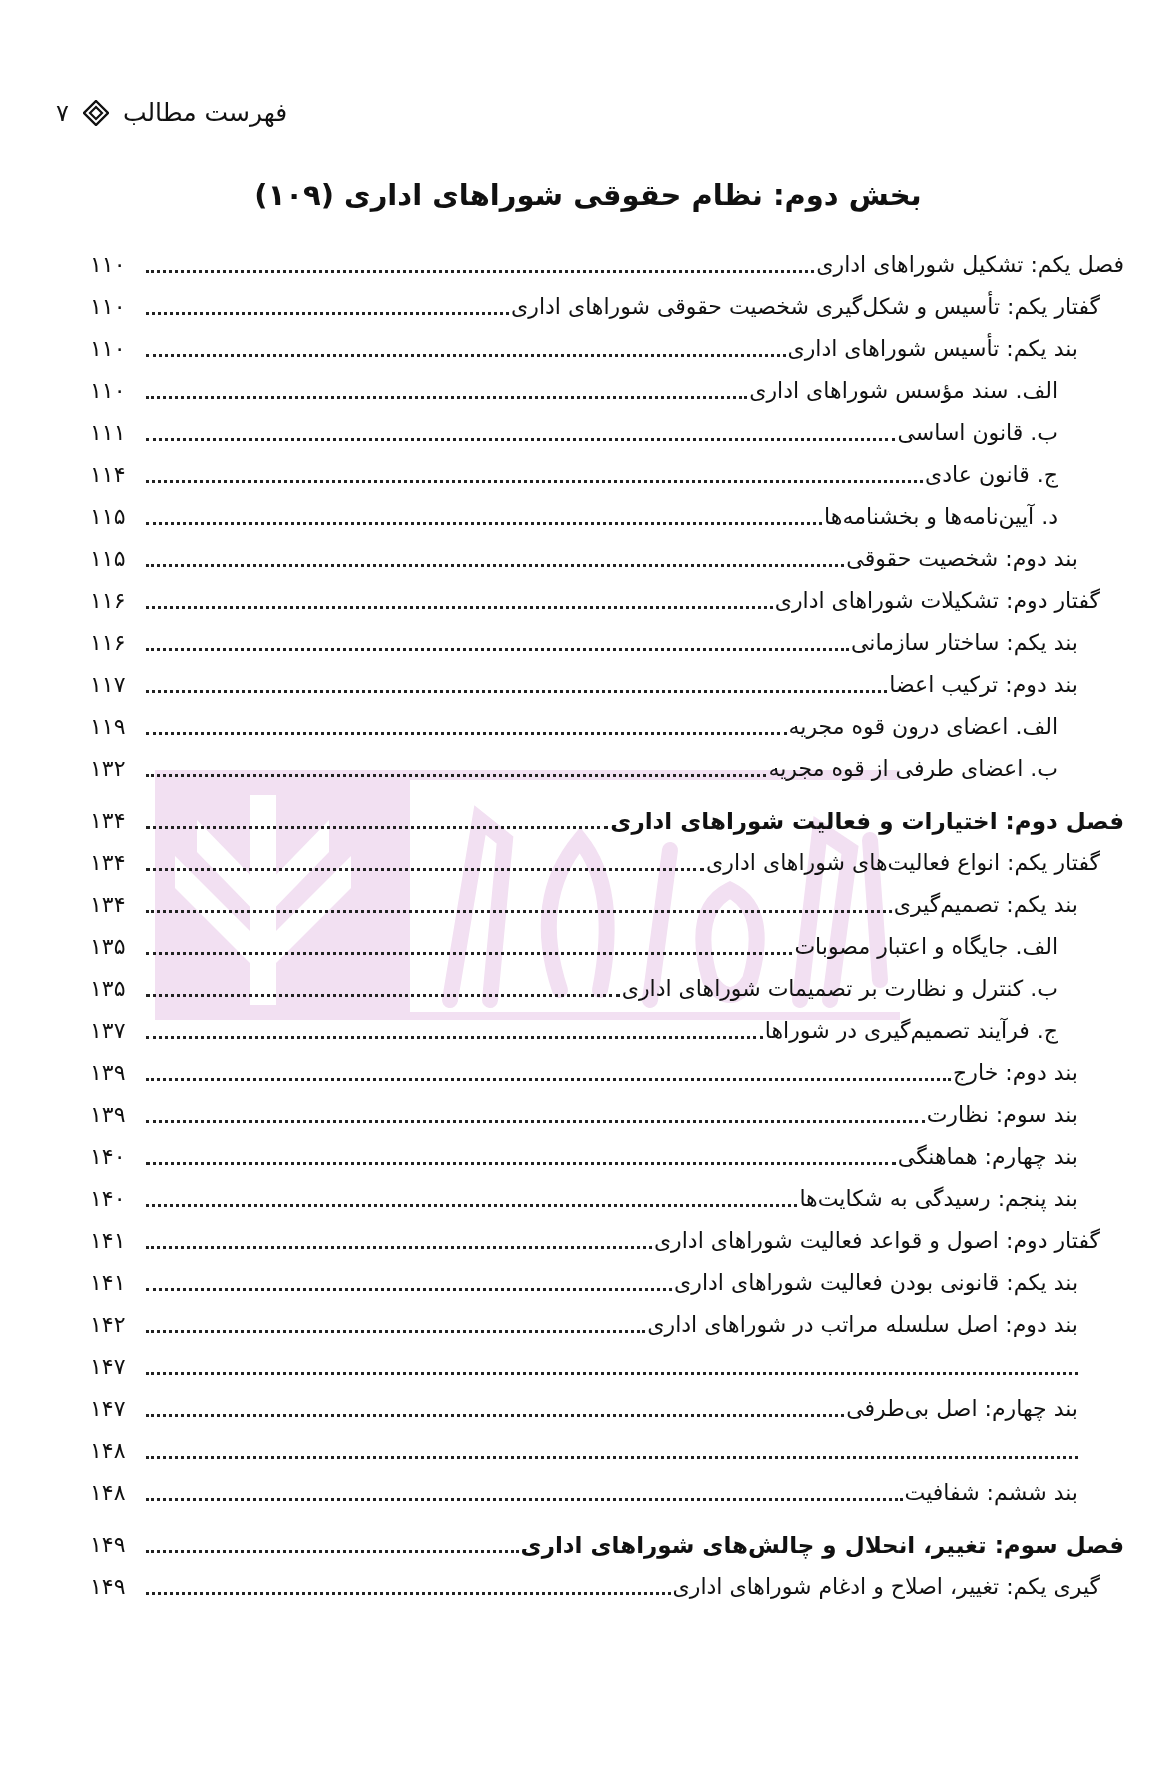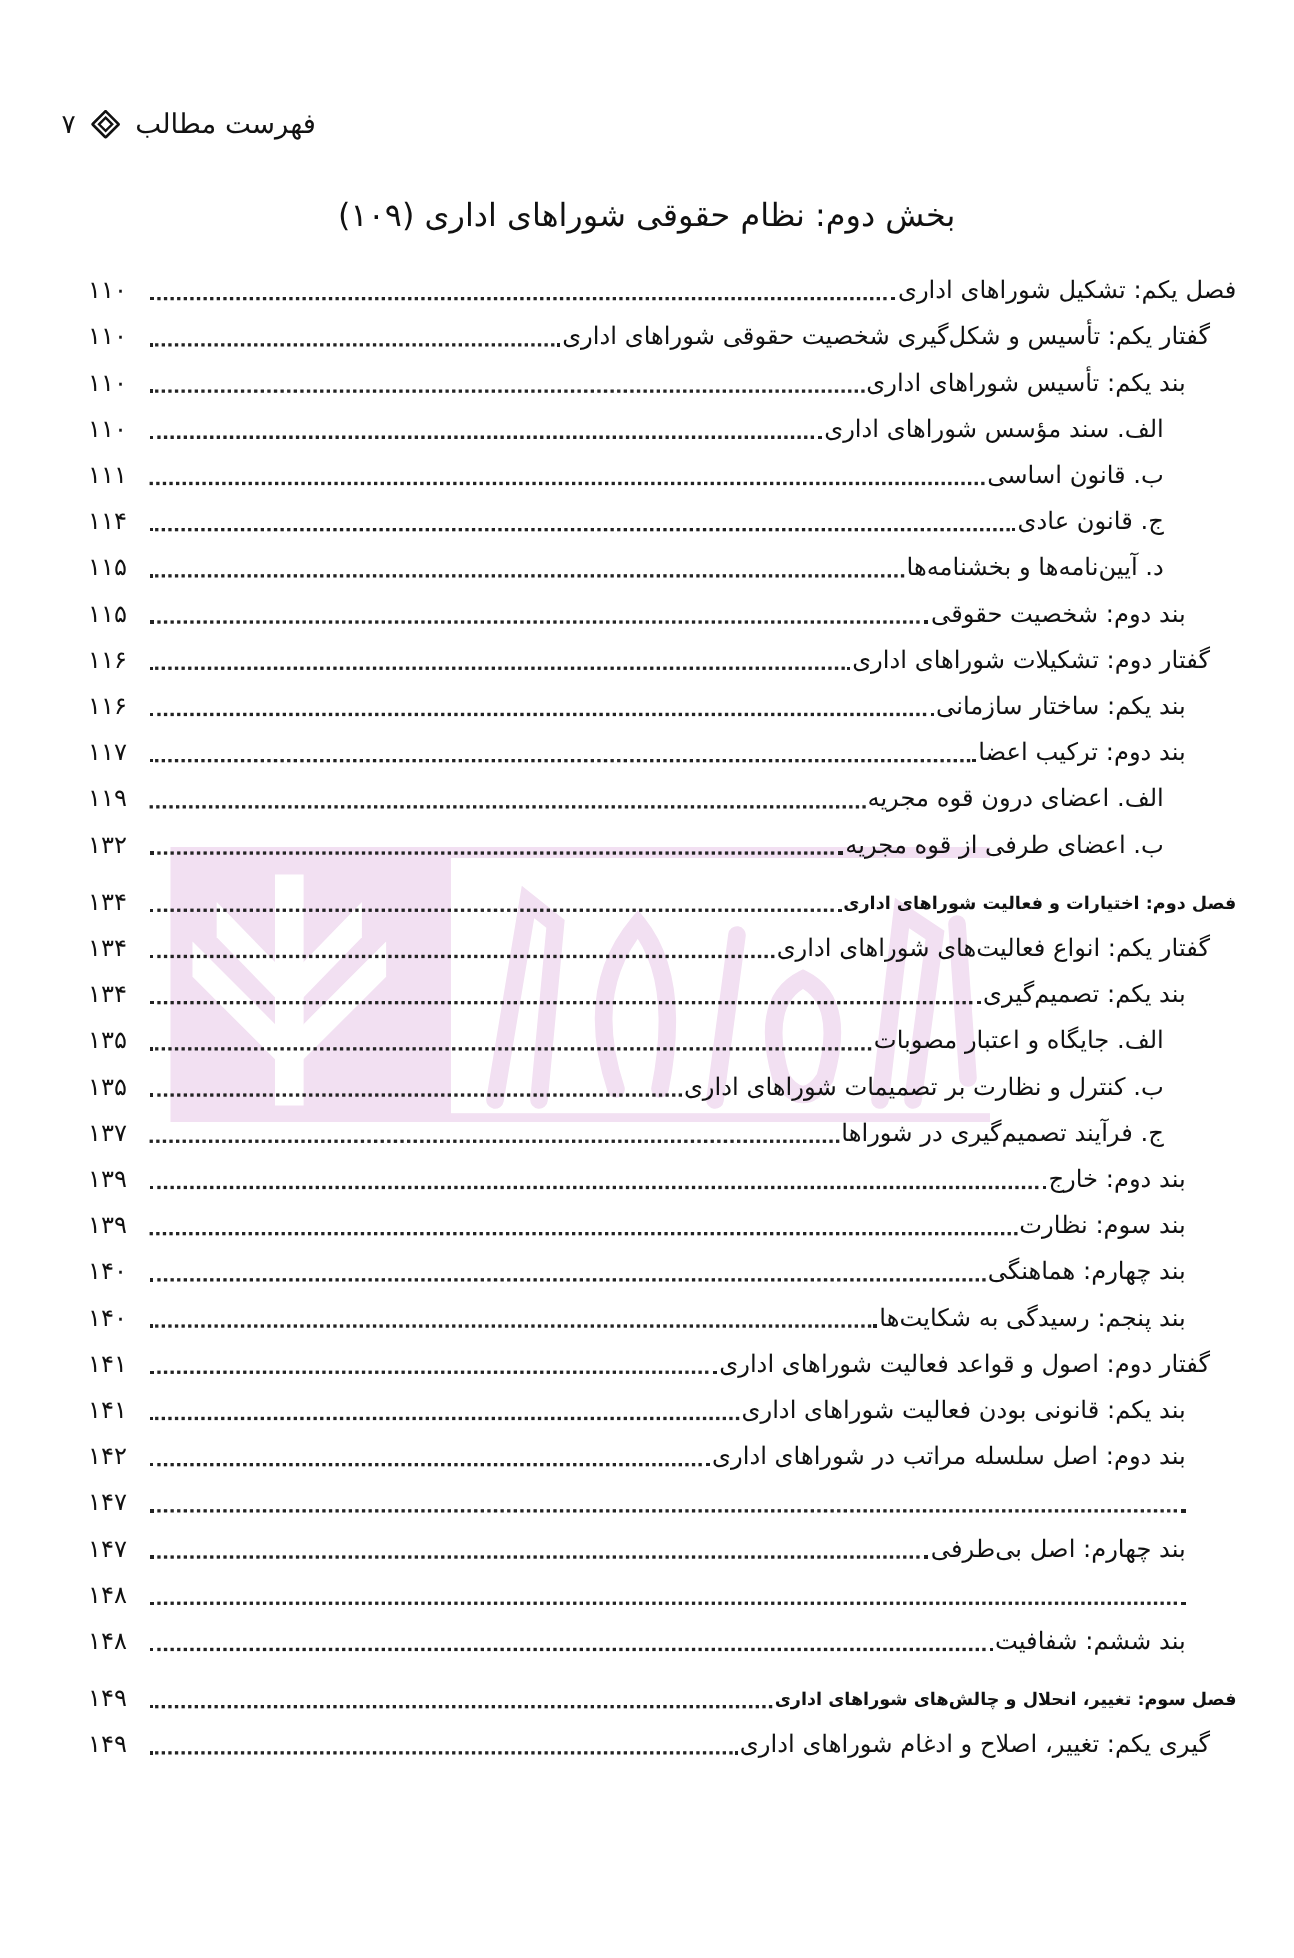--- a/index.html
+++ b/index.html
@@ -12,29 +12,29 @@
         background:#f2e0f2; z-index:0; }
   .wm .inner { position:absolute; left:255px; top:10px; width:490px; height:232px; background:#ffffff; }
   .wm svg { position:absolute; left:0; top:0; }
 
   .header { position:absolute; top:98px; left:56px; direction:rtl; display:flex;
             align-items:center; gap:14px; font-size:25px; z-index:2; }
   .header .pg { font-size:24px; }
   .header .diamond { width:26px; height:26px; display:inline-block; }
 
   .part-title { position:absolute; top:178px; left:0; width:1176px; text-align:center;
-                direction:rtl; font-weight:normal; font-size:29px; z-index:2; }
+                direction:rtl; font-weight:bold; font-size:29px; z-index:2; }
 
   .toc { position:absolute; top:0; left:0; width:1176px; z-index:2; }
   .row { position:absolute; left:80px; height:40px; direction:rtl; display:flex;
          align-items:flex-end; white-space:nowrap; }
   .row .label { font-size:22px; line-height:30px; padding-left:2px;text-align:right; }
-  .row.bold .label { font-weight:bold; font-size:16px;margin-top:15px; }
+  .row.bold .label { font-weight:bold; font-size:23px;margin-top:15px; }
   .row .dots { flex:1; border-bottom:3px dotted #222; margin-bottom:7px; min-width:20px; }
-  .row .num { font-size:22px; line-height:30px; width:52px; text-align:left; direction:ltr; padding-right:4px; }
+  .row .num { font-size:22px; line-height:30px; width:52px; text-align:left; direction:ltr; padding-right:4px;margin-left:10px; }
 </style>
 </head>
 <body>
 
 <div class="page">
 
   <div class="wm">
     <svg width="255" height="250">
       <rect x="95" y="25" width="26" height="210" fill="#ffffff"></rect>
       <polygon points="42,50 108,118 108,150 42,82" fill="#ffffff"></polygon>

